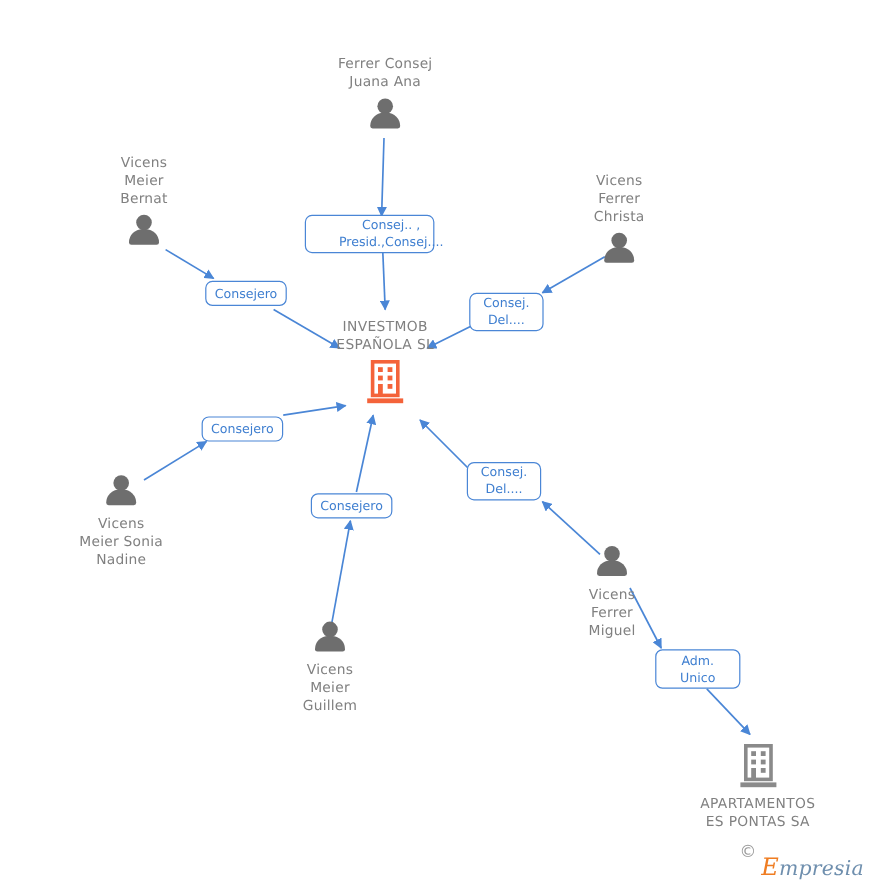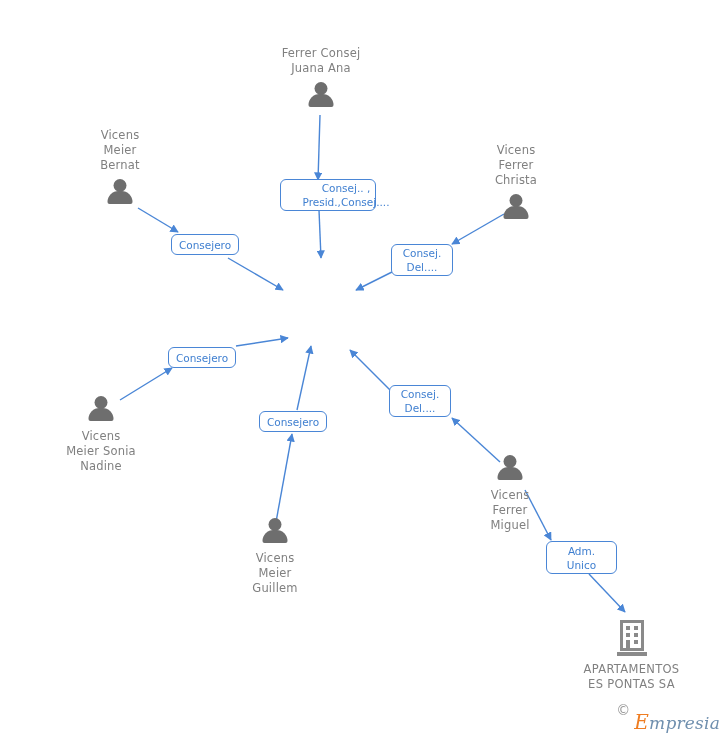--- a/index.html
+++ b/index.html
@@ -160,37 +160,51 @@
   <div class="node-person" style="left:466px;top:455px;width:88px;">
     <div class="person-icon">
       <div class="head"></div>
         <div class="body"></div>
     </div>
     <div class="node-label" style="margin-top:6px;">Vicens
 Ferrer
 Miguel</div>
   </div>
 
+  <div class="node-company" style="left:256px;top:265px;width:130px;">
+    <div class="node-label company">INVESTMOB
+ESPAÑOLA SL</div>
+    <div class="building-icon company-orange" style="margin-top:5px;">
+      <div class="tower"></div>
+      <div class="w" style="left:9px;top:6px;"></div>
+      <div class="w" style="left:17px;top:6px;"></div>
+      <div class="w" style="left:9px;top:13px;"></div>
+      <div class="w" style="left:17px;top:13px;"></div>
+      <div class="w" style="left:17px;top:20px;"></div>
+      <div class="door" style="left:9px;top:20px;"></div>
+      <div class="base"></div>
+    </div>
+  </div>
 
   <div class="node-company" style="left:569px;top:620px;width:125px;">
     <div class="building-icon company-gray">
       <div class="tower"></div>
       <div class="w" style="left:9px;top:6px;"></div>
       <div class="w" style="left:17px;top:6px;"></div>
       <div class="w" style="left:9px;top:13px;"></div>
       <div class="w" style="left:17px;top:13px;"></div>
       <div class="w" style="left:17px;top:20px;"></div>
       <div class="door" style="left:9px;top:20px;"></div>
       <div class="base"></div>
     </div>
     <div class="node-label company" style="margin-top:6px;">APARTAMENTOS
 ES PONTAS SA</div>
   </div>
 
-  <div class="edge-label" style="left:280px;top:179px;width:96px;height:32px;padding-left:42px;">Consej.. ,
+  <div class="edge-label" style="left:254px;top:179px;width:108px;height:32px;padding-left:42px;">Consej.. ,
 Presid.,Consej....</div>
 
   <div class="edge-label" style="left:171px;top:234px;width:68px;height:21px;">Consejero</div>
 
   <div class="edge-label" style="left:391px;top:244px;width:62px;height:32px;">Consej.
 Del....</div>
 
   <div class="edge-label" style="left:168px;top:347px;width:68px;height:21px;">Consejero</div>
 
   <div class="edge-label" style="left:259px;top:411px;width:68px;height:21px;">Consejero</div>

